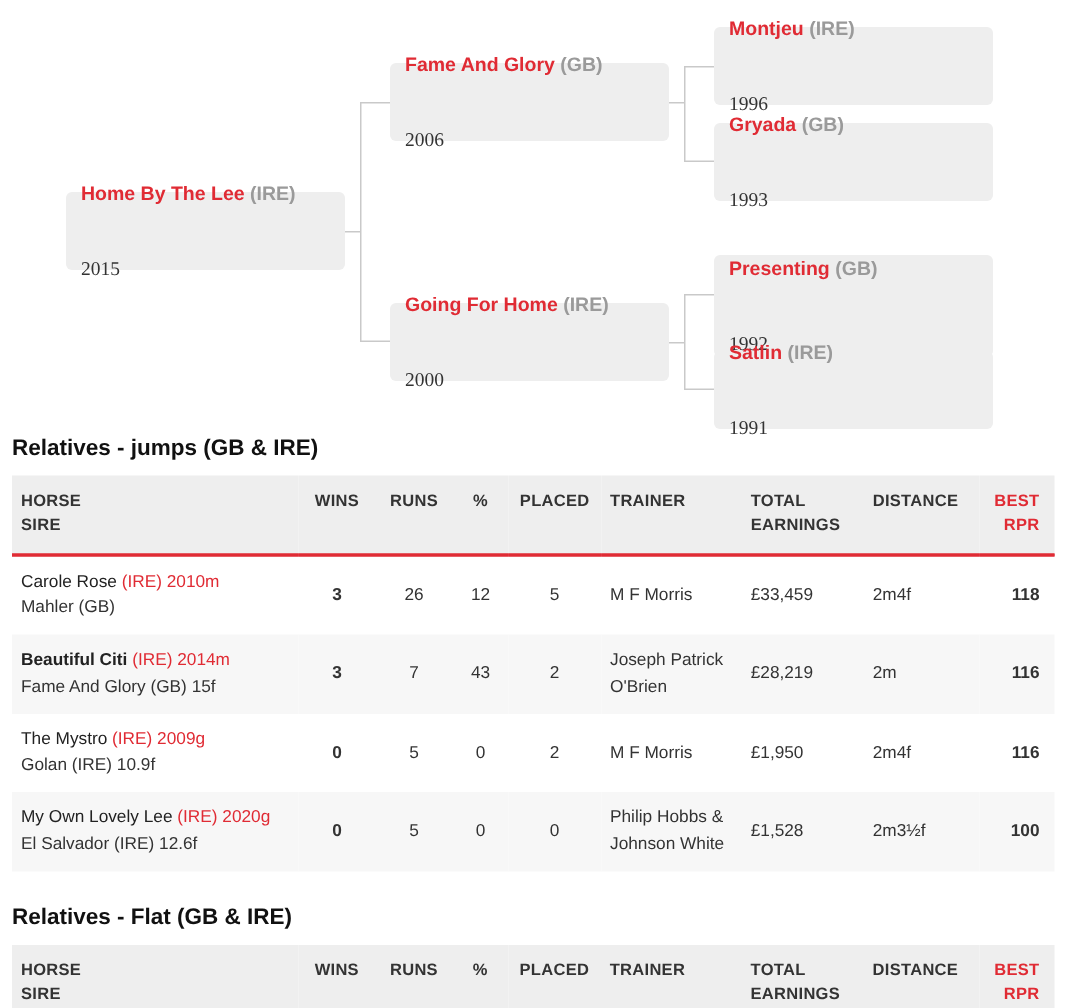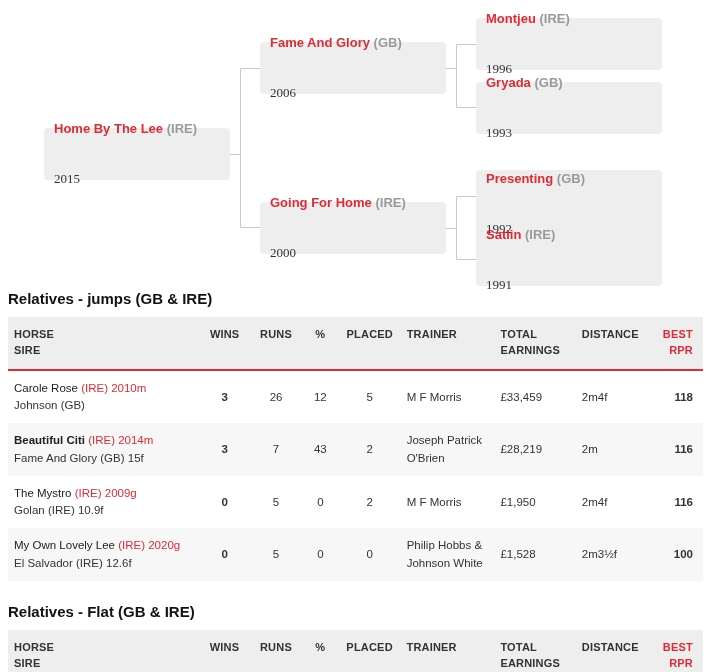--- a/index.html
+++ b/index.html
@@ -219,21 +219,21 @@
         <th class="rpr" style="width:50px">
           <span>BEST</span>
           <span class="sub">RPR</span>
         </th>
       </tr>
     </thead>
     <tbody id="jumps-body">
         <tr>
           <td>
             <div class="horse-line"><span class="hname">Carole Rose </span><span class="meta">(IRE) 2010m</span></div>
-            <div class="sire-line">Johnson (GB)</div>
+            <div class="sire-line">Mahler (GB)</div>
           </td>
           <td class="num">3</td>
           <td class="plain">26</td>
           <td class="plain">12</td>
           <td class="plain">5</td>
           <td>M F Morris</td>
           <td>£33,459</td>
           <td>2m4f</td>
           <td class="rpr">118</td>
         </tr>

